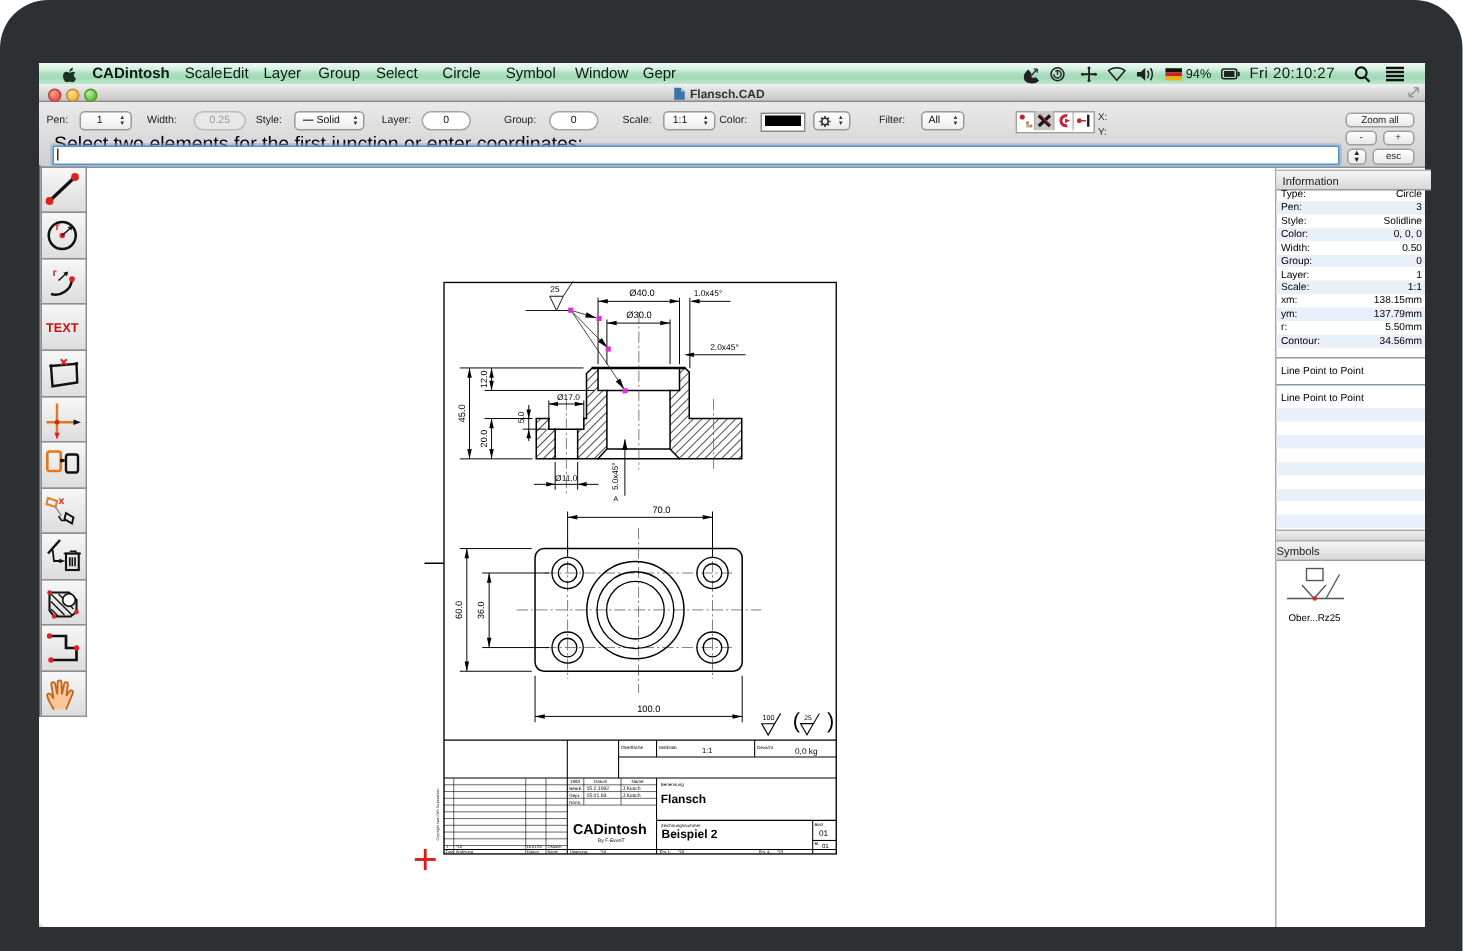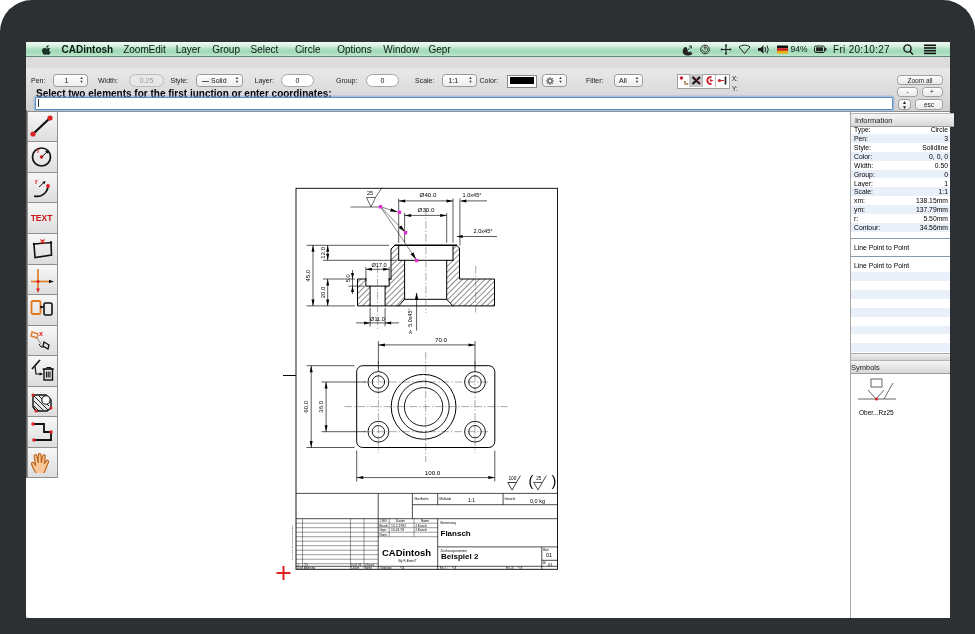--- a/index.html
+++ b/index.html
@@ -51,27 +51,27 @@
 </head>
 <body>
 <div id="stage">
   <div id="face"></div>
   <div id="screen"></div>
   <div id="menubar">
     <svg class="abs" style="left:15px;top:2px" width="11" height="11" viewBox="0 0 11 11">
         <path d="M7.6,1.1c-.6,0-1.3.4-1.7.9-.4.5-.7 1.2-.6 1.8.7 0 1.4-.4 1.8-.9C7.5,2.4 7.7,1.7 7.6,1.1zM7.7,3.9c-1,0-1.4.6-2.1.6-.7,0-1.4-.6-2.3-.6-1.1,0-2.3 1-2.3 2.9 0 1.9 1.5 4.1 2.6 4.1.6,0 .8-.4 1.9-.4 1.1,0 1.3.4 1.9.4 1.1,0 2-1.8 2.3-2.8-1-.4-1.5-1.1-1.5-2 0-.9.5-1.5 1.2-1.9C8.9,4.1 8.3,3.9 7.7,3.9z" fill="#1d3328"></path>
       </svg>
     <span class="mi mb" style="left:35.5px">CADintosh</span>
-    <span class="mi" style="left:97.2px">Zoom</span>
+    <span class="mi" style="left:97.2px">Scale</span>
     <span class="mi" style="left:122.5px">Edit</span>
     <span class="mi" style="left:149.7px">Layer</span>
     <span class="mi" style="left:186.2px">Group</span>
     <span class="mi" style="left:224.6px">Select</span>
     <span class="mi" style="left:268.9px">Circle</span>
-    <span class="mi" style="left:311.2px">Options</span>
+    <span class="mi" style="left:311.2px">Symbol</span>
     <span class="mi" style="left:357.3px">Window</span>
     <span class="mi" style="left:402.5px">Gepr</span>
     <span class="mi" style="left:764.5px;font-size:8.5px">94%</span>
     <span class="mi" style="left:807px;font-size:10px;letter-spacing:0.3px">Fri 20:10:27</span>
   </div>
 
 <svg class="abs" style="left:681px;top:43px;z-index:5" width="260" height="13" viewBox="0 0 260 13">
   <g stroke="#222" fill="none" stroke-width="1">
     <path d="M2.5,10.5 C1.5,8 2.5,5.5 4.5,4 L6,6 L5.5,8 L7.5,9.5 L9.5,9 L11,10.8 C9,12.6 4.5,12.6 2.5,10.5" fill="#222"></path>
     <path d="M5.5,8.5 L10.5,3 M10.5,3 h-2.5 M10.5,3 v2.5" stroke-width="0.8"></path>
@@ -103,20 +103,33 @@
     <path d="M229,8.5 L232,11.5"></path>
   </g>
   <g fill="#111">
     <rect x="243" y="1.5" width="12" height="1.6"></rect>
     <rect x="243" y="4.2" width="12" height="1.6"></rect>
     <rect x="243" y="6.9" width="12" height="1.6"></rect>
     <rect x="243" y="9.6" width="12" height="1.6"></rect>
   </g>
 </svg>
 
+<div id="titlebar">
+  <div class="light" style="left:6px;background:radial-gradient(circle at 35% 30%,#f7a59a,#ec6057 60%,#d2402f);border:0.5px solid #b93f30;"></div>
+  <div class="light" style="left:18px;background:radial-gradient(circle at 35% 30%,#fadf9e,#f6bd4e 60%,#dd9a2f);border:0.5px solid #c08e2c;"></div>
+  <div class="light" style="left:30px;background:radial-gradient(circle at 35% 30%,#c4eea3,#6bc74e 60%,#48a32e);border:0.5px solid #50992e;"></div>
+  <svg class="abs" style="left:423px;top:1.5px" width="8" height="9" viewBox="0 0 8 9">
+        <path d="M0.5,0.5 h4.5 l2.5,2.5 v5.5 h-7 z" fill="#3973a8"></path>
+        <path d="M5,0.5 l2.5,2.5 h-2.5 z" fill="#a8c8e0"></path>
+      </svg>
+  <span id="title" style="left:434px">Flansch.CAD</span>
+  <svg class="abs" style="left:912px;top:1px" width="9" height="9" viewBox="0 0 9 9">
+        <path d="M1.5,7.5 L7.5,1.5 M7.5,1.5 h-3 M7.5,1.5 v3 M1.5,7.5 h3 M1.5,7.5 v-3" stroke="#9a9a9a" stroke-width="1.1" fill="none"></path>
+      </svg>
+</div>
 
 <div id="toolbar">
   <span class="tl" style="left:5px;top:6px">Pen:</span>
   <div class="pop" style="left:26.5px;width:33px">
         <span style="position:absolute;left:11px">1</span>
         <span class="st">▲<br>▼</span>
       </div>
   <span class="tl" style="left:72px;top:6px">Width:</span>
   <div class="pill" style="left:103px;width:33px;background:#e8e8e8;color:#999;border-color:#bbb">0.25</div>
   <span class="tl" style="left:144.5px;top:6px">Style:</span>
@@ -172,21 +185,21 @@
     <path d="M43.5,6.5 h3.5" stroke="#cc2233" stroke-width="1"></path>
     <path d="M48.5,2.5 v8" stroke="#1a1a1a" stroke-width="1.6"></path>
   </svg>
   <span class="tl" style="left:706px;top:4px;font-size:6.5px">X:</span>
   <span class="tl" style="left:706px;top:14px;font-size:6.5px">Y:</span>
   <div class="btn" style="left:871px;top:7px;width:44px;height:8px;line-height:9px">Zoom all</div>
   <div class="btn" style="left:871px;top:18.5px;width:19px;height:8px;line-height:8px">-</div>
   <div class="btn" style="left:895.5px;top:18.5px;width:19px;height:8px;line-height:8px">+</div>
   <div class="btn" style="left:872px;top:31px;width:11px;height:9px;line-height:5px;font-size:5px">▲<br>▼</div>
   <div class="btn" style="left:889px;top:31px;width:26px;height:9px;line-height:10px">esc</div>
-  <span class="abs" style="left:10px;top:19.5px;font-size:10px;font-weight:700;color:#000">Select two elements for the first junction or enter coordinates:</span>
+  <span class="abs" style="left:10px;top:19.5px;font-size:13px;font-weight:400;color:#000">Select two elements for the first junction or enter coordinates:</span>
   <div class="abs" style="left:9px;top:29px;width:856px;height:11px;background:#fff;border:1px solid #5b8fc4;border-radius:1px;box-shadow:0 0 0 1.5px rgba(125,170,215,0.5)">
     <div style="position:absolute;left:2px;top:1px;width:1px;height:8px;background:#333"></div>
   </div>
 </div>
 
 <div id="content"></div>
 <div id="pdivider"></div>
 <div id="palL"></div>
 <div class="cell" style="top:110.8px"></div>
 <svg class="abs" style="left:27px;top:110.8px;z-index:3" width="29" height="30" viewBox="0 0 29 30">

